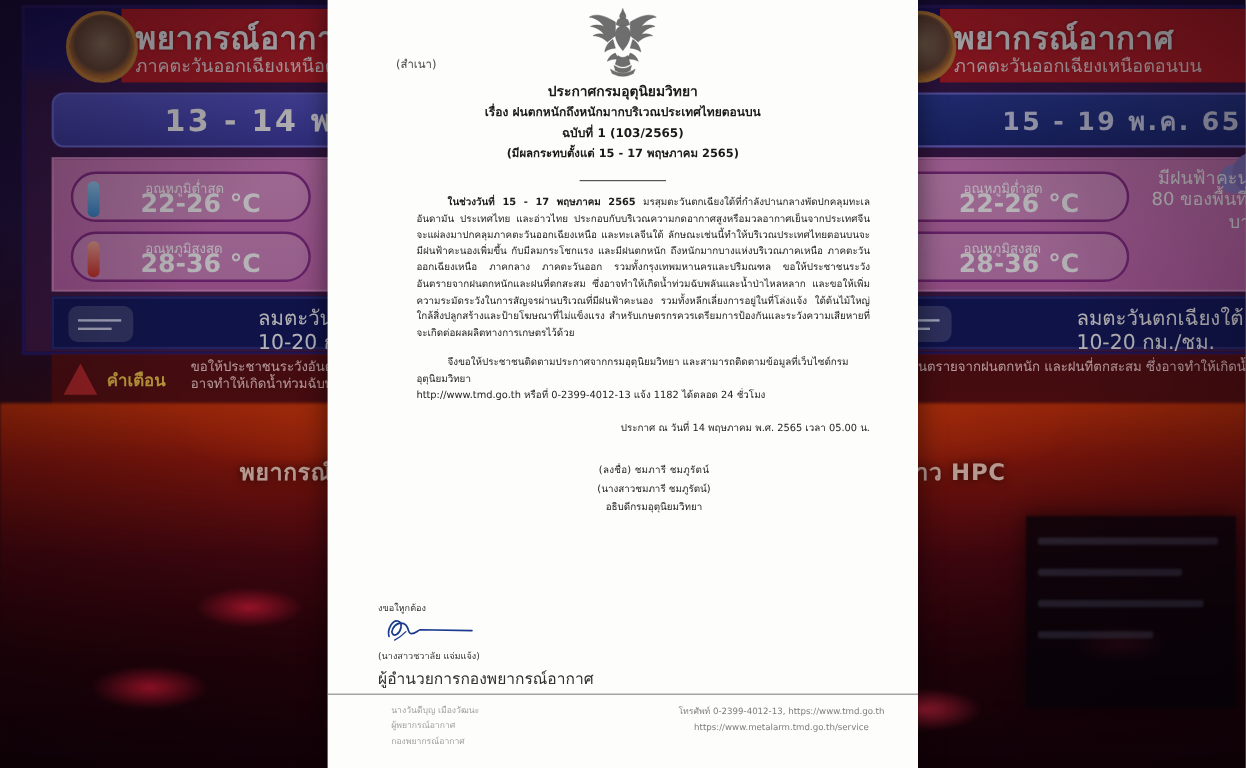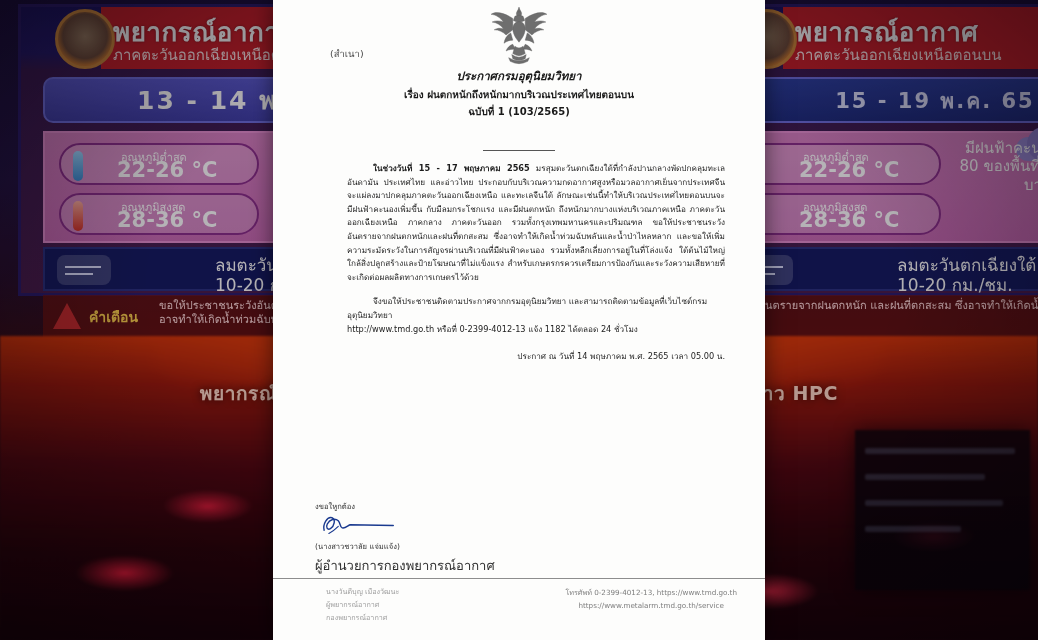--- a/index.html
+++ b/index.html
@@ -200,21 +200,21 @@
     position: absolute; left: 57px; top: 46px;
     font-size: 9.5px; color: #4a4a4a;
   }
   .emblem {
     position: absolute; left: 50%; top: 6px; transform: translateX(-50%);
     width: 62px; height: 60px;
   }
   .emblem svg { display: block; width: 100%; height: 100%; }
 
   .hdr { position: absolute; left: 0; right: 0; top: 68px; text-align: center; }
-  .hdr .l1 { font-size: 11.5px; font-weight: bold; color: #1a1a1a; line-height: 1.55; font-style: italic; }
+  .hdr .l1 { font-size: 11.5px; font-weight: bold; color: #1a1a1a; line-height: 1.55; }
   .hdr .l2 { font-size: 10px; font-weight: bold; color: #1a1a1a; line-height: 1.7; }
   .hdr .l3 { font-size: 10px; font-weight: bold; color: #1a1a1a; line-height: 1.7; }
   .hdr .l4 { font-size: 9.5px; font-weight: bold; color: #1a1a1a; line-height: 1.8; }
   .rule {
     position: absolute; left: 50%; top: 150px; transform: translateX(-50%);
     width: 72px; border-top: 1px solid #555;
   }
 
   .body { position: absolute; left: 46px; right: 40px; top: 162px; margin-left: 28px; }
   .para {
@@ -375,38 +375,44 @@
             <path d="M46 94 q14 10 28 0 l-2 8 q-12 7-24 0z"></path>
             <path d="M40 100 q20 13 40 0 l-3 7 q-17 9-34 0z"></path>
           </g>
         </svg>
       </div>
 
       <div class="hdr">
         <div class="l1">ประกาศกรมอุตุนิยมวิทยา</div>
         <div class="l2">เรื่อง ฝนตกหนักถึงหนักมากบริเวณประเทศไทยตอนบน</div>
         <div class="l3">ฉบับที่ 1 (103/2565)</div>
+        <div class="l4">(มีผลกระทบตั้งแต่ 15 - 17 พฤษภาคม 2565)</div>
       </div>
 
       <div class="rule"></div>
 
       <div class="body">
         <p class="para">
           <span class="ind"></span><b>ในช่วงวันที่ 15 - 17 พฤษภาคม 2565</b><span> มรสุมตะวันตกเฉียงใต้ที่กำลังปานกลางพัดปกคลุมทะเลอันดามัน ประเทศไทย และอ่าวไทย ประกอบกับบริเวณความกดอากาศสูงหรือมวลอากาศเย็นจากประเทศจีนจะแผ่ลงมาปกคลุมภาคตะวันออกเฉียงเหนือ และทะเลจีนใต้ ลักษณะเช่นนี้ทำให้บริเวณประเทศไทยตอนบนจะมีฝนฟ้าคะนองเพิ่มขึ้น กับมีลมกระโชกแรง และมีฝนตกหนัก ถึงหนักมากบางแห่งบริเวณภาคเหนือ ภาคตะวันออกเฉียงเหนือ ภาคกลาง ภาคตะวันออก รวมทั้งกรุงเทพมหานครและปริมณฑล ขอให้ประชาชนระวังอันตรายจากฝนตกหนักและฝนที่ตกสะสม ซึ่งอาจทำให้เกิดน้ำท่วมฉับพลันและน้ำป่าไหลหลาก และขอให้เพิ่มความระมัดระวังในการสัญจรผ่านบริเวณที่มีฝนฟ้าคะนอง รวมทั้งหลีกเลี่ยงการอยู่ในที่โล่งแจ้ง ใต้ต้นไม้ใหญ่ ใกล้สิ่งปลูกสร้างและป้ายโฆษณาที่ไม่แข็งแรง สำหรับเกษตรกรควรเตรียมการป้องกันและระวังความเสียหายที่จะเกิดต่อผลผลิตทางการเกษตรไว้ด้วย</span>
         </p>
 
         <p class="p-contact">
           <span class="ind"></span><span>จึงขอให้ประชาชนติดตามประกาศจากกรมอุตุนิยมวิทยา และสามารถติดตามข้อมูลที่เว็บไซต์กรมอุตุนิยมวิทยา</span><br>
           <span class="url">http://www.tmd.go.th</span><span> หรือที่ 0-2399-4012-13 แจ้ง 1182 ได้ตลอด 24 ชั่วโมง</span>
         </p>
 
         <div class="issue">
           <div>ประกาศ ณ วันที่ 14 พฤษภาคม พ.ศ. 2565 เวลา 05.00 น.</div>
         </div>
 
+        <div class="sign">
+          <div class="n1">(ลงชื่อ)   ชมภารี ชมภูรัตน์</div>
+          <div>(นางสาวชมภารี ชมภูรัตน์)</div>
+          <div>อธิบดีกรมอุตุนิยมวิทยา</div>
+        </div>
       </div>
 
       <div class="certify">
         <div class="c-lab">งขอใหูกต้อง</div>
         <svg class="sigimg" viewBox="0 0 120 28">
           <path d="M8 22 C6 14 12 4 18 6 c5 2 3 11-2 14 -4 2-6-2-4-6 3-6 10-8 14-4 3 3 2 8 5 9 4 1 7-3 10-4 l55 1" fill="none" stroke="#1a3a8f" stroke-width="1.8" stroke-linecap="round"></path>
           <path d="M14 26 C18 24 22 21 26 17" fill="none" stroke="#1a3a8f" stroke-width="1.4" stroke-linecap="round"></path>
         </svg>
         <div class="c-name">(นางสาวชวาลัย แจ่มแจ้ง)</div>
         <div class="c-role">ผู้อำนวยการกองพยากรณ์อากาศ</div>

